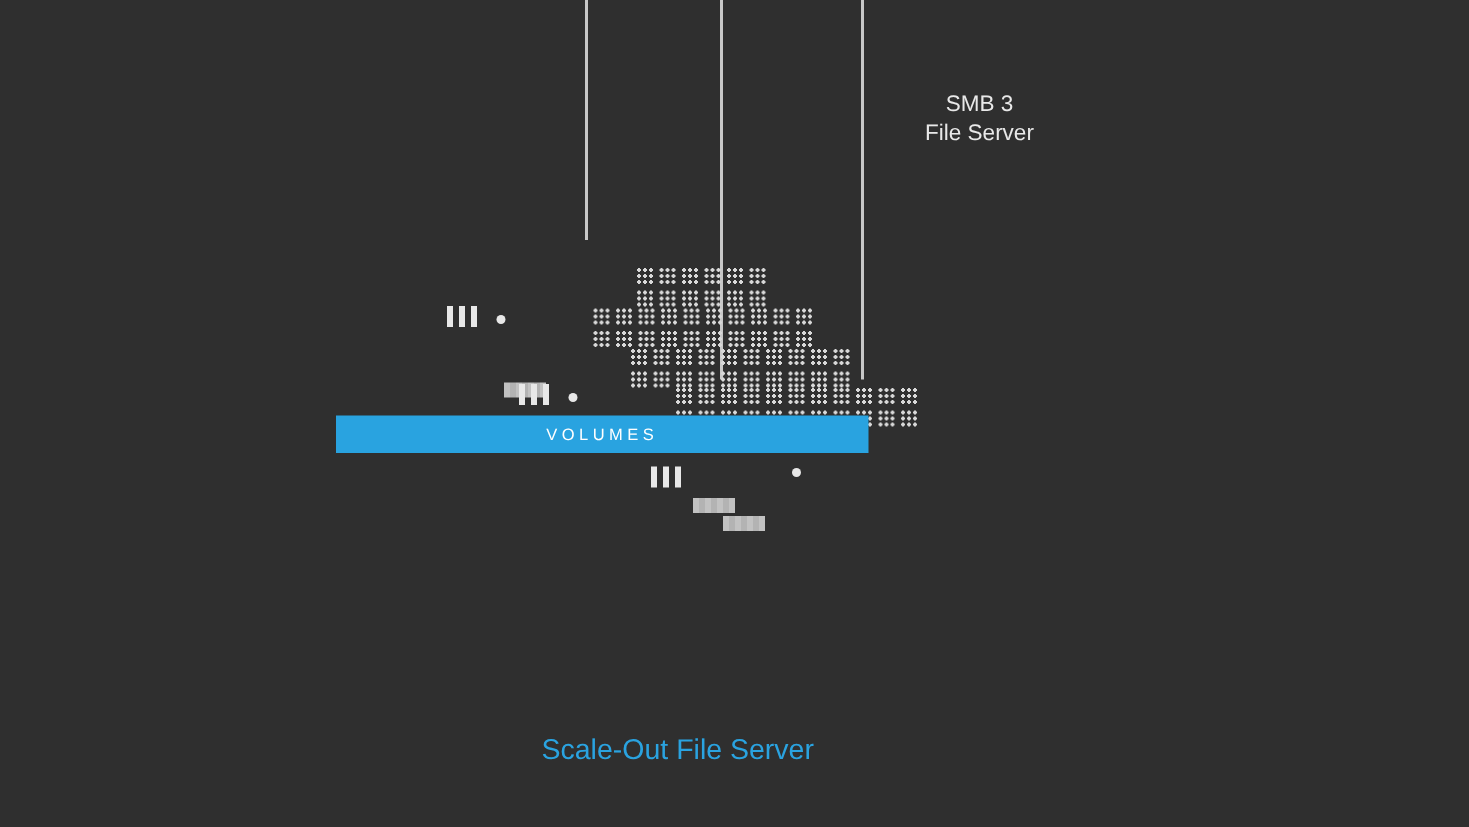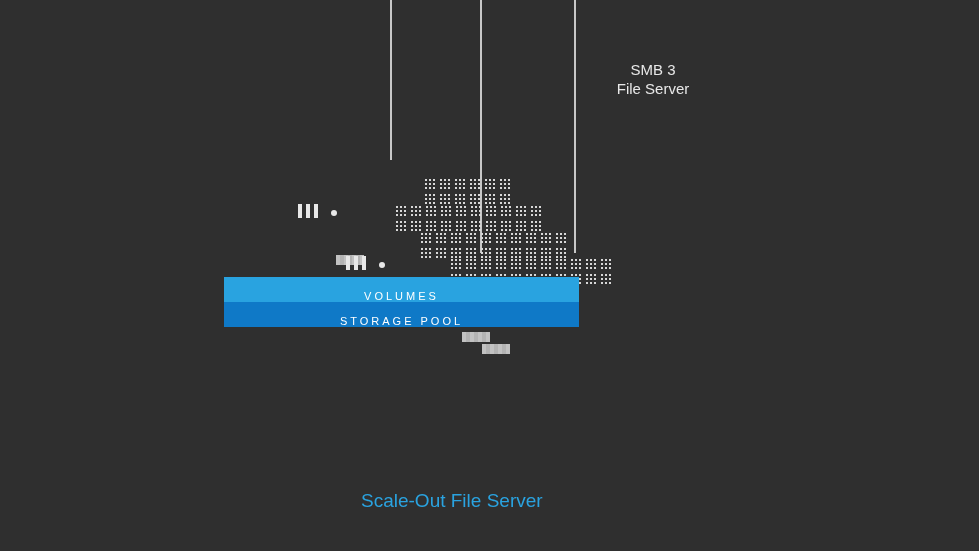--- a/index.html
+++ b/index.html
@@ -3,21 +3,21 @@
 <meta charset="utf-8">
 <style>
   * { margin: 0; padding: 0; box-sizing: border-box; }
   html, body { width: 979px; height: 551px; background: #2f2f2f; font-family: "Segoe UI", Arial, sans-serif; overflow: hidden; }
   .canvas { position: relative; width: 979px; height: 411px; }
 
   .vline { position: absolute; background: #c8c8c8; width: 2px; }
 
   .label-smb { position: absolute; color: #e8e8e8; font-size: 15px; line-height: 1.25; text-align: center; }
 
-  .bar { position: absolute; height: 25px; display: flex; align-items: flex-end; justify-content: center; letter-spacing: 3px; font-size: 11px; color: #fff; }
+  .bar { position: absolute; height: 25px; display: flex; align-items: center; justify-content: center; letter-spacing: 3px; font-size: 11px; color: #fff; }
   .bar-volumes { background: #29a3e0; }
   .bar-pool    { background: #0f79c7; }
 
   .footer { position: absolute; color: #2aa3e0; font-size: 19px; }
 
   .server { position: absolute; width: 52px; height: 52px; }
   .server .lights { position: absolute; left: 6px; top: 15px; display: flex; gap: 4px; }
   .server .light { width: 4px; height: 14px; background: #e8e8e8; }
   .server .dot { position: absolute; right: 7px; top: 21px; width: 6px; height: 6px; border-radius: 50%; background: #e8e8e8; }
 
@@ -200,18 +200,15 @@
         <div class="light"></div>
         <div class="light"></div>
         <div class="light"></div>
       </div>
   </div>
   <div style="position:absolute; left:528px; top:312px; width:6px; height:6px; border-radius:50%; background:#e8e8e8"></div>
 
   <div class="bar bar-volumes" style="left:224px; top:277px; width:355px">
     <span>VOLUMES</span>
   </div>
-  <div class="bar bar-pool" style="left:224px; top:302px; width:355px">
-    <span>STORAGE POOL</span>
-  </div>
 
   <div class="footer" style="left:361px; top:490px">Scale-Out File Server</div>
 </div>
 
 </body></html>

